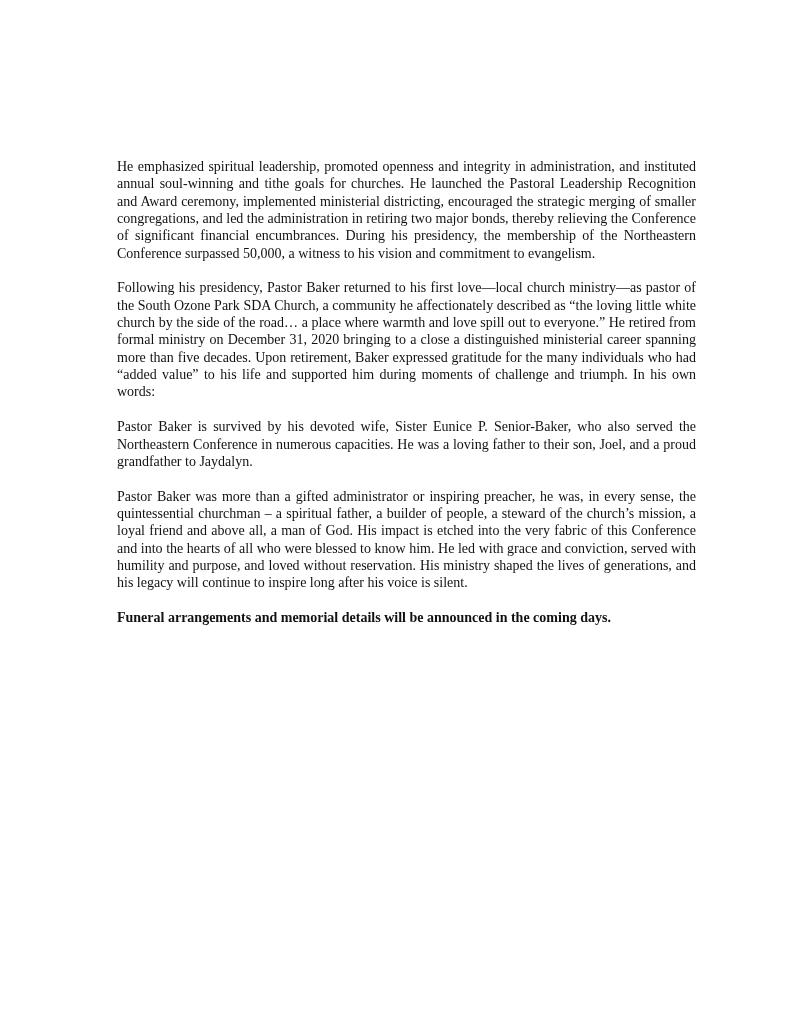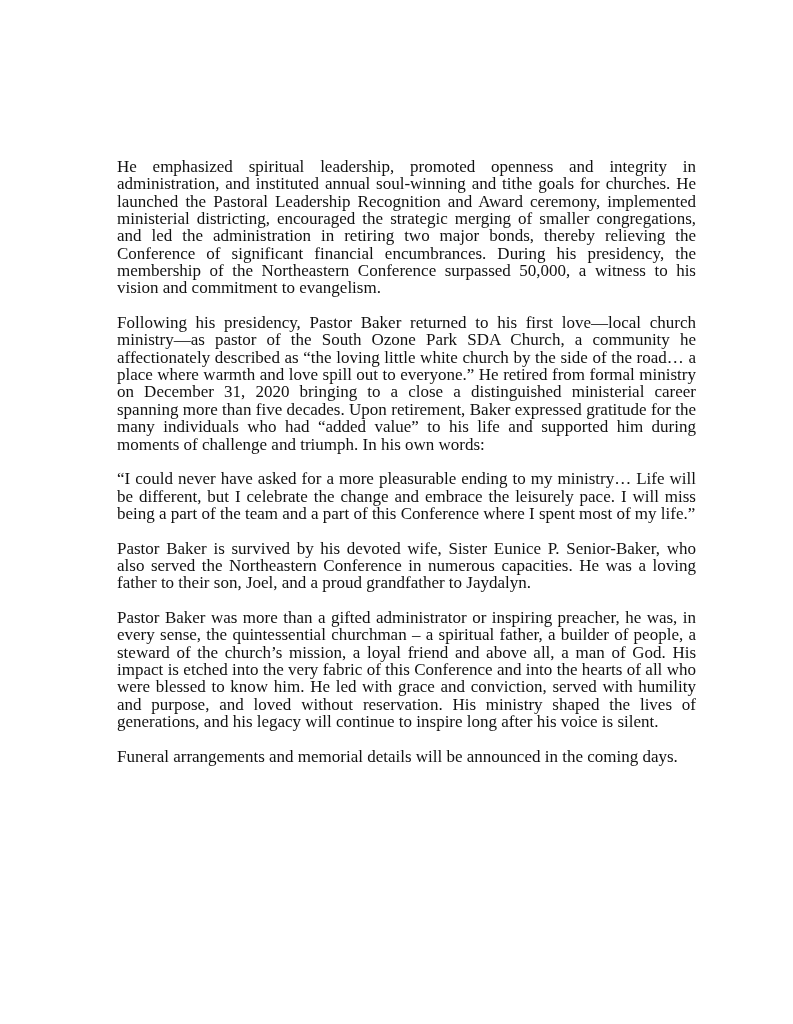--- a/index.html
+++ b/index.html
@@ -12,39 +12,39 @@
       height: 1024px;
       position: relative;
       overflow: hidden;
     }
     .page {
       position: absolute;
       left: 117px;
       top: 158px;
       width: 579px;
       font-family: "Liberation Serif", "DejaVu Serif", serif;
-      font-size: 17px;
+      font-size: 14px;
       line-height: 17.35px;
       color: #111111;
     }
     .para {
       margin: 0 0 17.35px 0;
       text-align: justify;
       hyphens: none;
     }
     .para.left {
       text-align: left;
+      font-weight: bold;
     }
     .para.tight {
       margin-bottom: 0;
     }
   </style>
 </head>
 <body>
 
 <div class="page">
   <p class="para">He emphasized spiritual leadership, promoted openness and integrity in administration, and instituted annual soul-winning and tithe goals for churches. He launched the Pastoral Leadership Recognition and Award ceremony, implemented ministerial districting, encouraged the strategic merging of smaller congregations, and led the administration in retiring two major bonds, thereby relieving the Conference of significant financial encumbrances. During his presidency, the membership of the Northeastern Conference surpassed 50,000, a witness to his vision and commitment to evangelism.</p>
   <p class="para">Following his presidency, Pastor Baker returned to his first love—local church ministry—as pastor of the South Ozone Park SDA Church, a community he affectionately described as “the loving little white church by the side of the road… a place where warmth and love spill out to everyone.” He retired from formal ministry on December 31, 2020 bringing to a close a distinguished ministerial career spanning more than five decades. Upon retirement, Baker expressed gratitude for the many individuals who had “added value” to his life and supported him during moments of challenge and triumph. In his own words:</p>
-  <p class="para">“I could never have asked for a more pleasurable ending to my ministry… Life will be different, but I celebrate the change and embrace the leisurely pace. I will miss being a part of the team and a part of this Conference where I spent most of my life.”</p>
   <p class="para">Pastor Baker is survived by his devoted wife, Sister Eunice P. Senior-Baker, who also served the Northeastern Conference in numerous capacities. He was a loving father to their son, Joel, and a proud grandfather to Jaydalyn.</p>
   <p class="para">Pastor Baker was more than a gifted administrator or inspiring preacher, he was, in every sense, the quintessential churchman – a spiritual father, a builder of people, a steward of the church’s mission, a loyal friend and above all, a man of God. His impact is etched into the very fabric of this Conference and into the hearts of all who were blessed to know him. He led with grace and conviction, served with humility and purpose, and loved without reservation. His ministry shaped the lives of generations, and his legacy will continue to inspire long after his voice is silent.</p>
   <p class="para left tight">Funeral arrangements and memorial details will be announced in the coming days.</p>
 </div>
 
 </body></html>

